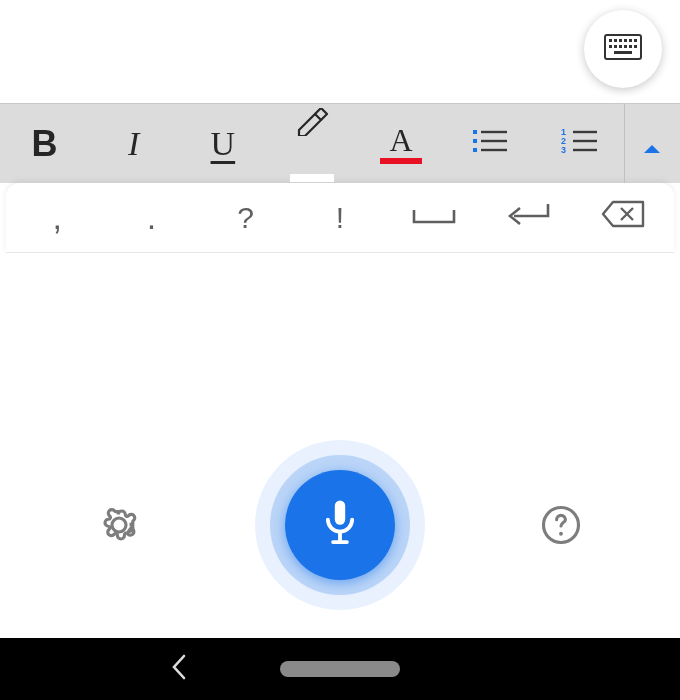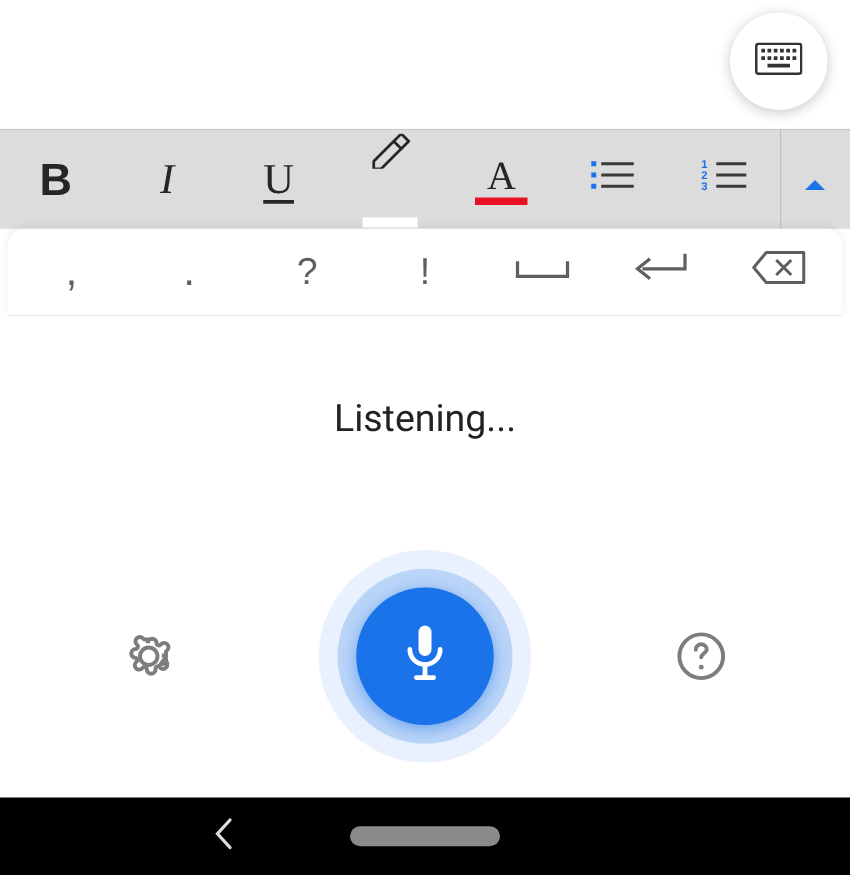--- a/index.html
+++ b/index.html
@@ -219,21 +219,20 @@
     <span>
       <svg width="44" height="28" viewBox="0 0 44 28">
         <path d="M12 2 L42 2 L42 26 L12 26 L2 14 Z" fill="none" stroke="#5f5f5f" stroke-width="2.4" stroke-linejoin="round"></path>
         <path d="M20 8 L32 20 M32 8 L20 20" stroke="#5f5f5f" stroke-width="2.4"></path>
       </svg>
     </span>
   </div>
 </div>
 
 <div class="listen-area">
-  <div class="listen-text">Listening...</div>
 
   <div class="controls-row">
     <div class="side-icon">
       <span>
         <svg width="42" height="42" viewBox="0 0 24 24">
           <path fill="none" stroke="#7d7d7d" stroke-width="1.8" d="M12 8a4 4 0 100 8 4 4 0 000-8z
                M19.4 13a1 1 0 00.2 1.1l.1.1a2 2 0 11-2.8 2.8l-.1-.1a1 1 0 00-1.1-.2 1 1 0 00-.6.9V18a2 2 0 11-4 0v-.1a1 1 0 00-.7-.9 1 1 0 00-1.1.2l-.1.1a2 2 0 11-2.8-2.8l.1-.1a1 1 0 00.2-1.1 1 1 0 00-.9-.6H6a2 2 0 110-4h.1a1 1 0 00.9-.7 1 1 0 00-.2-1.1l-.1-.1a2 2 0 112.8-2.8l.1.1a1 1 0 001.1.2H11a1 1 0 00.6-.9V6a2 2 0 114 0v.1a1 1 0 00.6.9 1 1 0 001.1-.2l.1-.1a2 2 0 112.8 2.8l-.1.1a1 1 0 00-.2 1.1V11a1 1 0 00.9.6H18a2 2 0 110 4h-.1a1 1 0 00-.9.6z" transform="scale(1)"></path>
         </svg>
       </span>
     </div>

